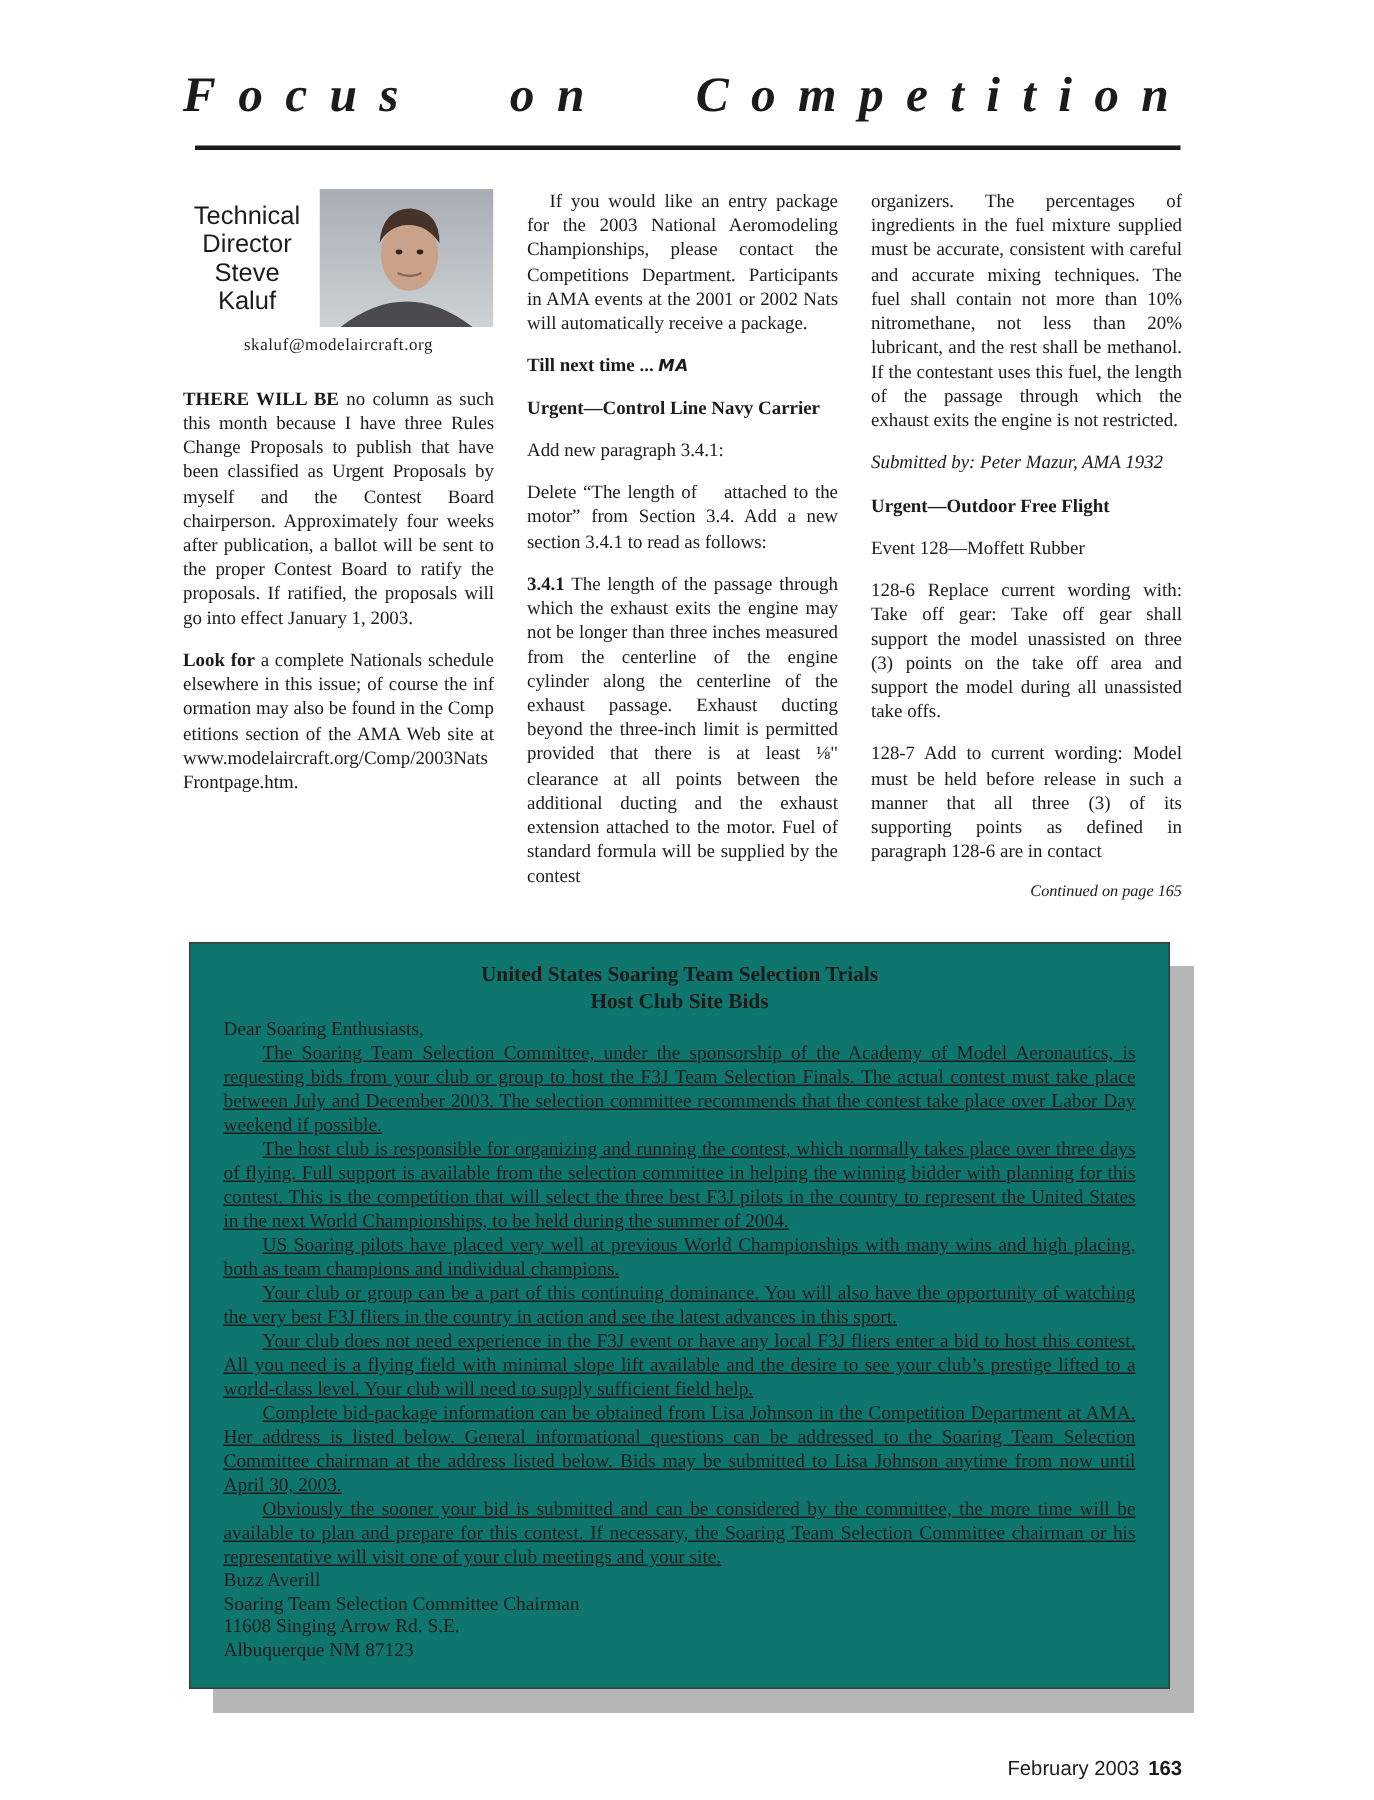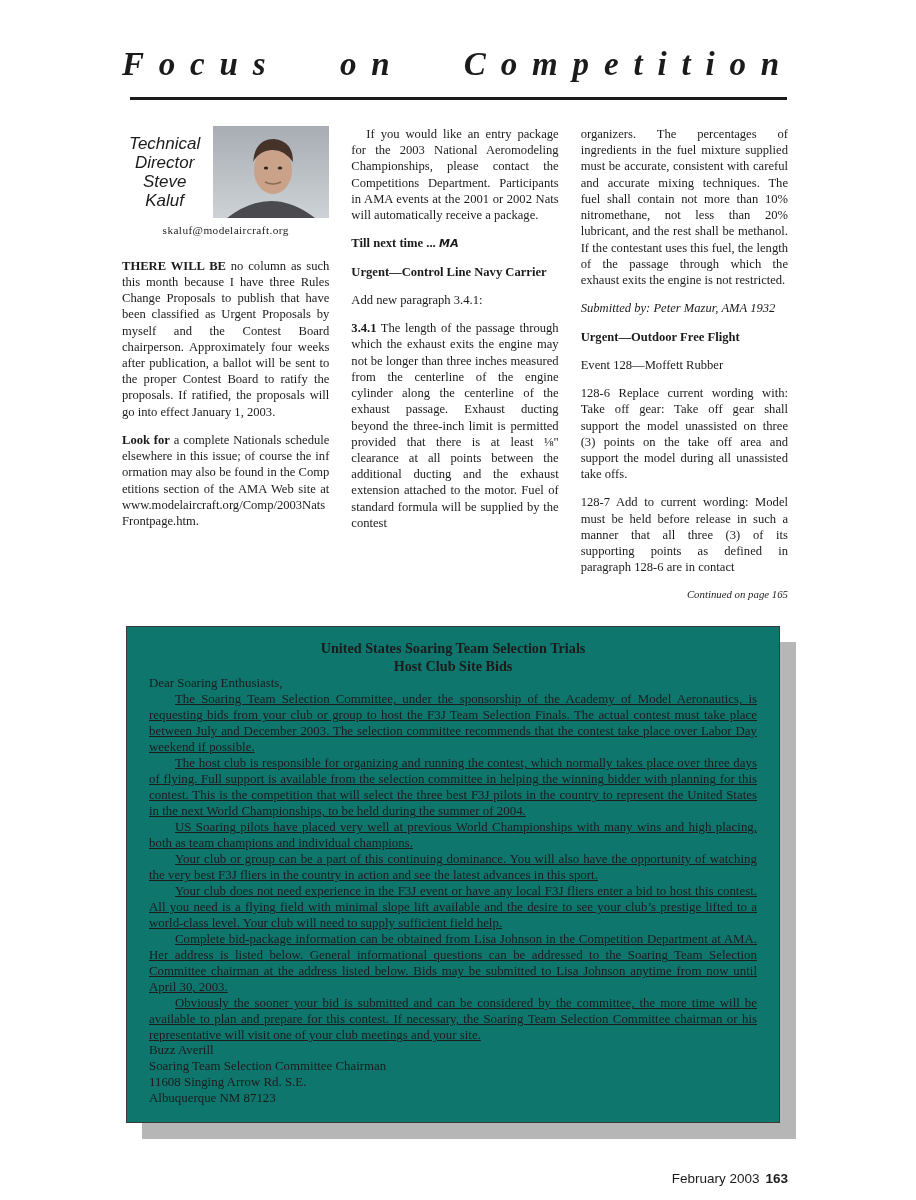--- a/index.html
+++ b/index.html
@@ -61,21 +61,20 @@
     letter-spacing: 0.5px;
   }
 
   
   .byline { display: flex; align-items: flex-start; margin-bottom: 4px; }
   .byline-name {
     flex: 1;
     padding-top: 8px;
     padding-right: 6px;
     font-family: "Liberation Sans", sans-serif;
-    font-style: italic;
     font-size: 17px;
     line-height: 1.12;
     text-align: center;
     font-weight: 500;
   }
   .byline-photo { width: 116px; height: 92px; flex: none; }
   .byline-photo svg { display: block; width: 116px; height: 92px; }
   .byline-email {
     margin: 5px 0 20px 0;
     text-align: center;
@@ -168,20 +167,21 @@
 
     <section class="col">
       <p class="indent">If you would like an entry package for the 2003 National Aeromodeling Championships, please contact the Competitions Department. Participants in AMA events at the 2001 or 2002 Nats will automatically receive a package.</p>
 
       <p class="h-bold"><span>Till next time ...</span> <span class="ma-logo">MA</span></p>
 
       <p class="h-bold">Urgent—Control Line Navy Carrier</p>
 
       <p>Add new paragraph 3.4.1:</p>
 
+      <p>Delete “The length of &nbsp;&nbsp; attached to the motor” from Section 3.4. Add a new section 3.4.1 to read as follows:</p>
 
       <p><span class="lead">3.4.1</span><span> The length of the passage through which the exhaust exits the engine may not be longer than three inches measured from the centerline of the engine cylinder along the centerline of the exhaust passage. Exhaust ducting beyond the three-inch limit is permitted provided that there is at least ⅛" clearance at all points between the additional ducting and the exhaust extension attached to the motor. Fuel of standard formula will be supplied by the contest</span></p>
     </section>
 
     <section class="col">
       <p>organizers. The percentages of ingredients in the fuel mixture supplied must be accurate, consistent with careful and accurate mixing techniques. The fuel shall contain not more than 10% nitromethane, not less than 20% lubricant, and the rest shall be methanol. If the contestant uses this fuel, the length of the passage through which the exhaust exits the engine is not restricted.</p>
 
       <p class="italic">Submitted by: Peter Mazur, AMA 1932</p>
 
       <p class="h-bold">Urgent—Outdoor Free Flight</p>

